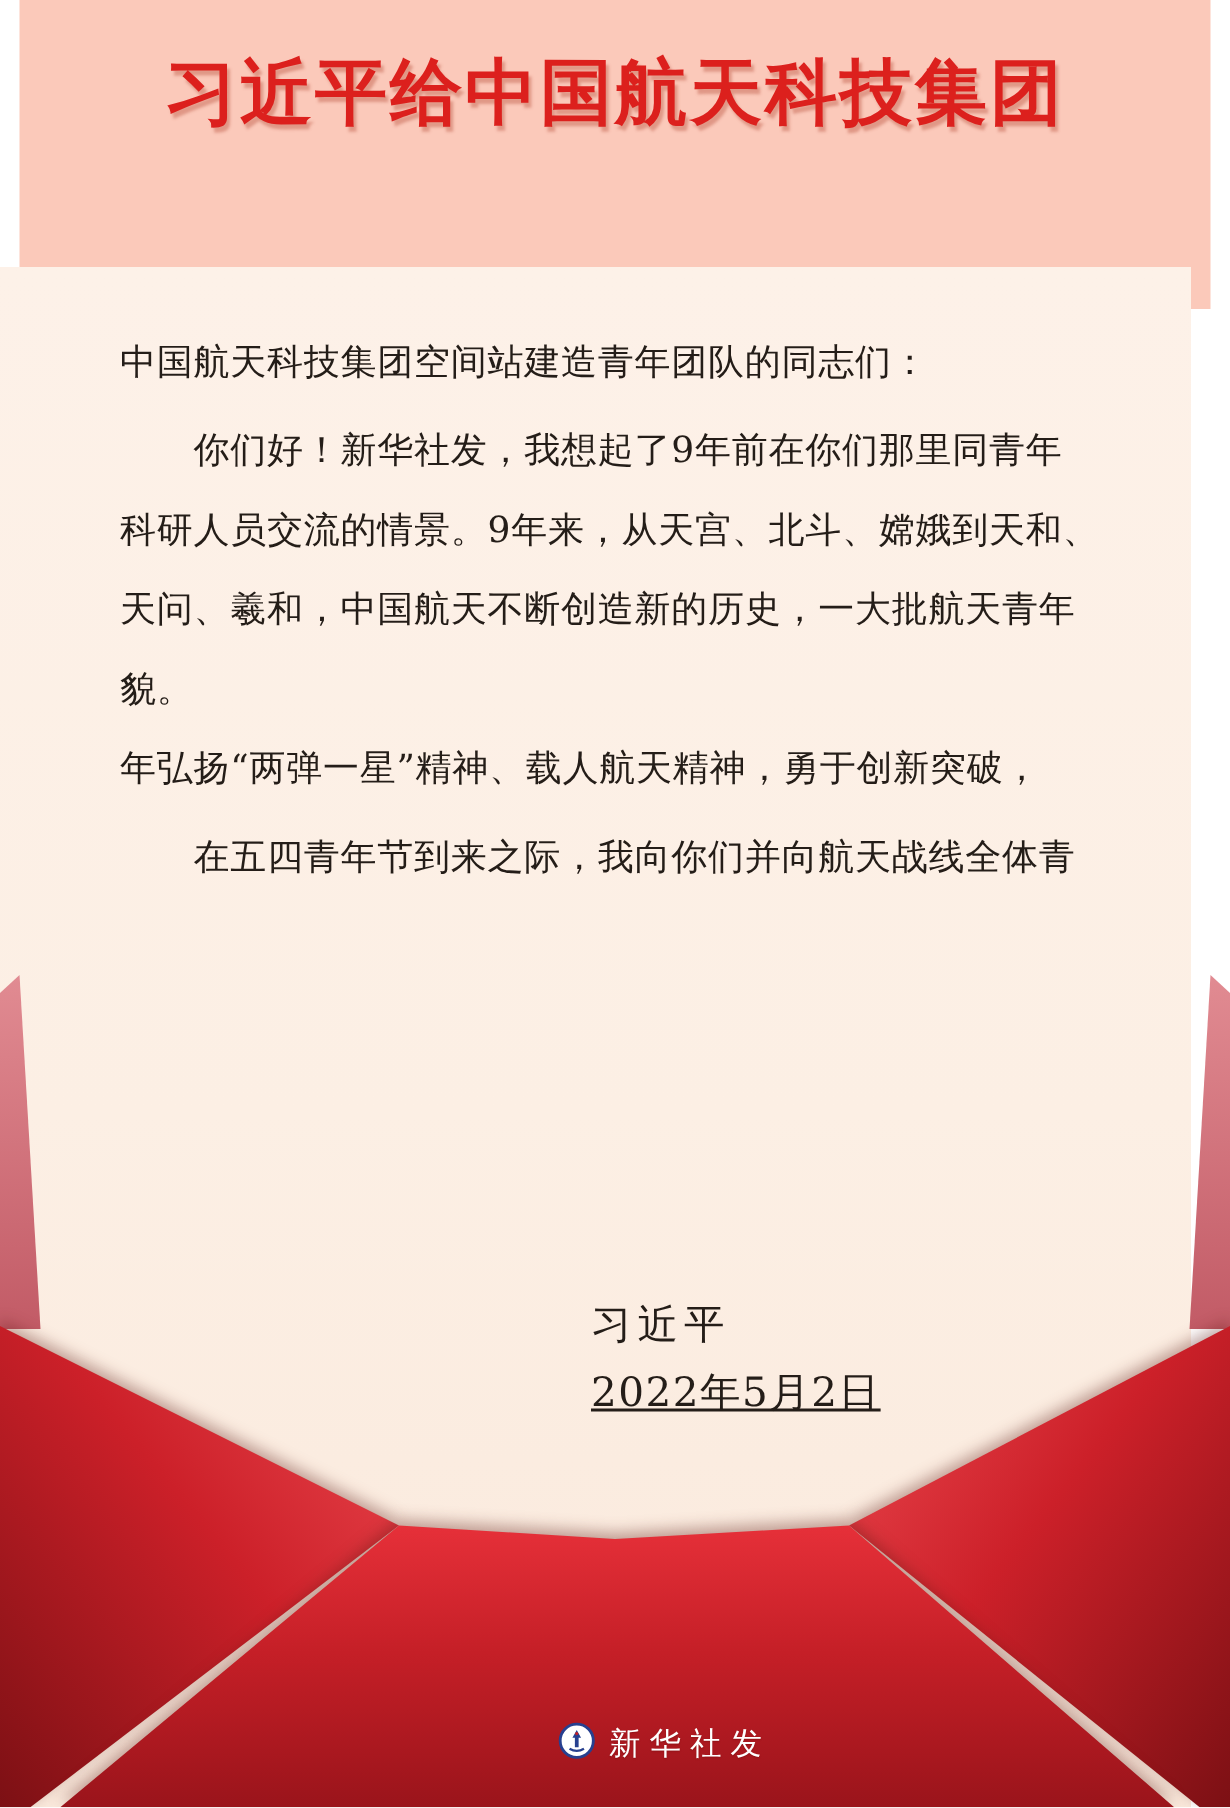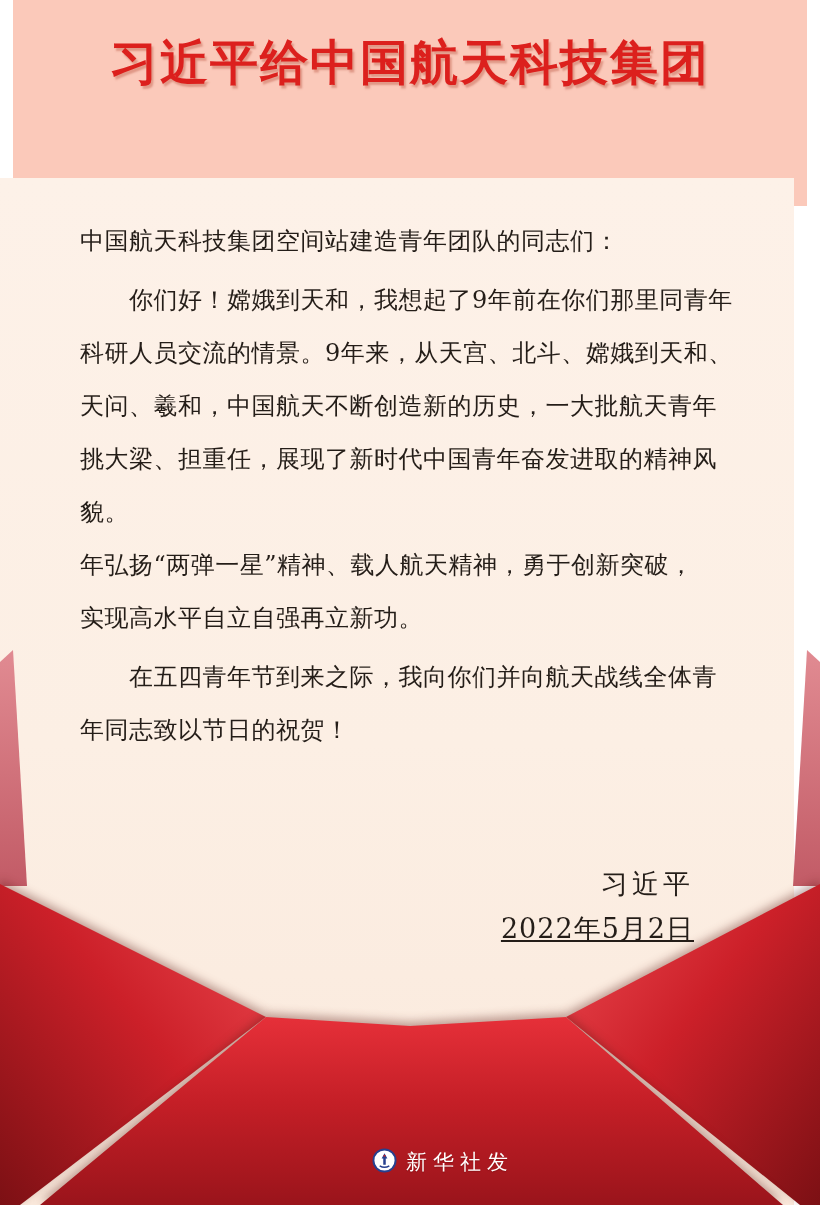--- a/index.html
+++ b/index.html
@@ -40,21 +40,21 @@
     font-size:24px;
     line-height:53px;
     letter-spacing:.5px;
     white-space:nowrap;
   }
   .line.indent{padding-left:49px;}
   .line.para{margin-top:6px;}
   .line.para:first-child{margin-top:0;}
   .closing{
     position:absolute;left:394px;top:682px;width:300px;
-    text-align:right;color:#241d18;
+    text-align:left;color:#241d18;
   }
   .closing .sig{font-size:27px;line-height:48px;letter-spacing:4px;}
   .closing .date{font-size:27px;line-height:42px;letter-spacing:1px;text-decoration:underline;}
   
   .envelope{
     position:absolute;left:0;top:0;width:820px;height:1205px;
     pointer-events:none;
   }
   .shadow-up{filter:drop-shadow(0 -4px 5px rgba(90,20,15,.38));}
   
@@ -76,29 +76,26 @@
 
 <div class="page">
 
   <div class="title-block">
     <div class="title-line">习近平给中国航天科技集团</div>
   </div>
 
   <div class="paper">
     <div class="letter-body">
         <div class="line para">中国航天科技集团空间站建造青年团队的同志们：</div>
-        <div class="line indent para">你们好！嫦娥到天和，我想起了9年前在你们那里同青年</div>
+        <div class="line indent para">你们好！新华社发，我想起了9年前在你们那里同青年</div>
         <div class="line">科研人员交流的情景。9年来，从天宫、北斗、嫦娥到天和、</div>
         <div class="line">天问、羲和，中国航天不断创造新的历史，一大批航天青年</div>
-        <div class="line">挑大梁、担重任，展现了新时代中国青年奋发进取的精神风</div>
         <div class="line">貌。</div>
         <div class="line">年弘扬“两弹一星”精神、载人航天精神，勇于创新突破，</div>
-        <div class="line">实现高水平自立自强再立新功。</div>
         <div class="line indent para">在五四青年节到来之际，我向你们并向航天战线全体青</div>
-        <div class="line">年同志致以节日的祝贺！</div>
       </div>
     <div class="closing">
       <div class="sig">习近平</div>
       <div class="date">2022年5月2日</div>
     </div>
   </div>
 
   <svg class="envelope" viewBox="0 0 820 1205" xmlns="http://www.w3.org/2000/svg">
     <defs>
       <linearGradient id="gEdge" x1="0" y1="0" x2="0" y2="1">

